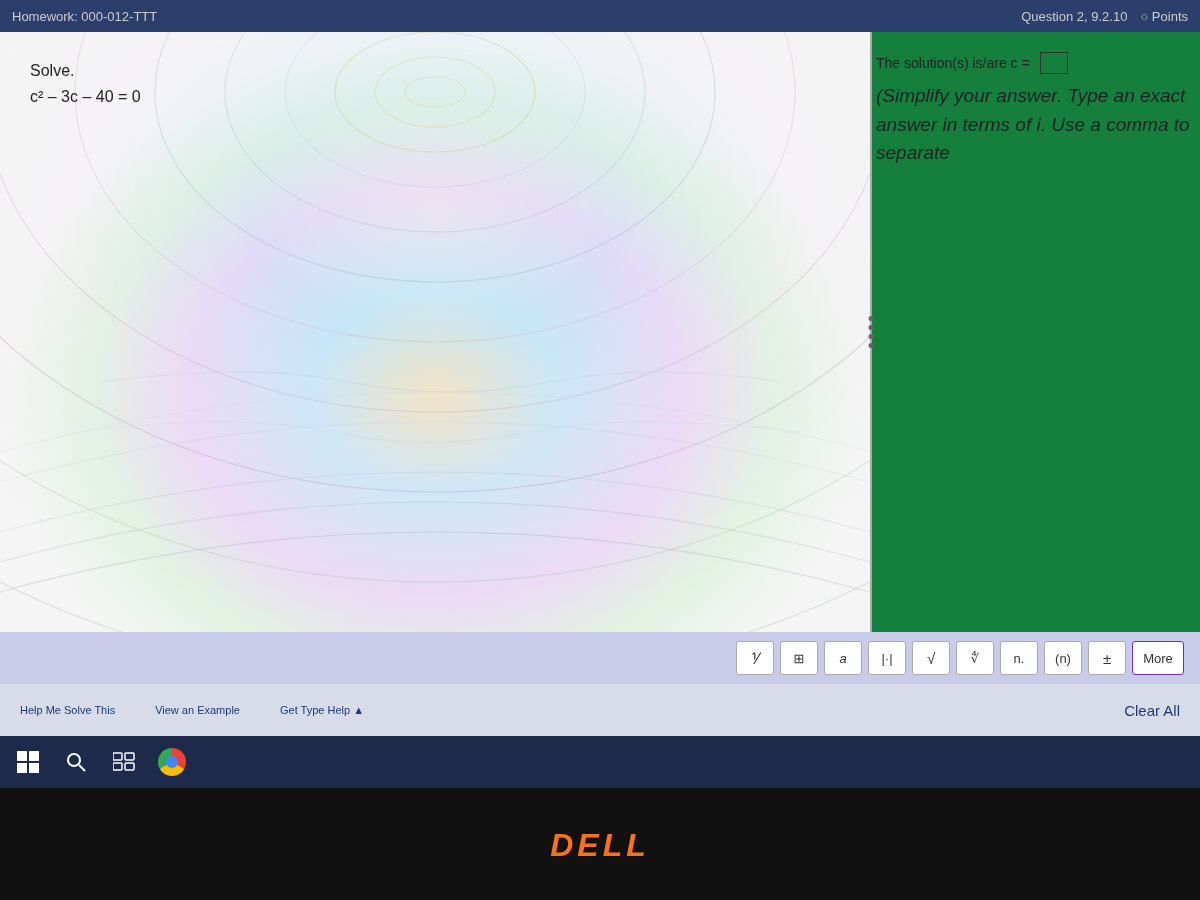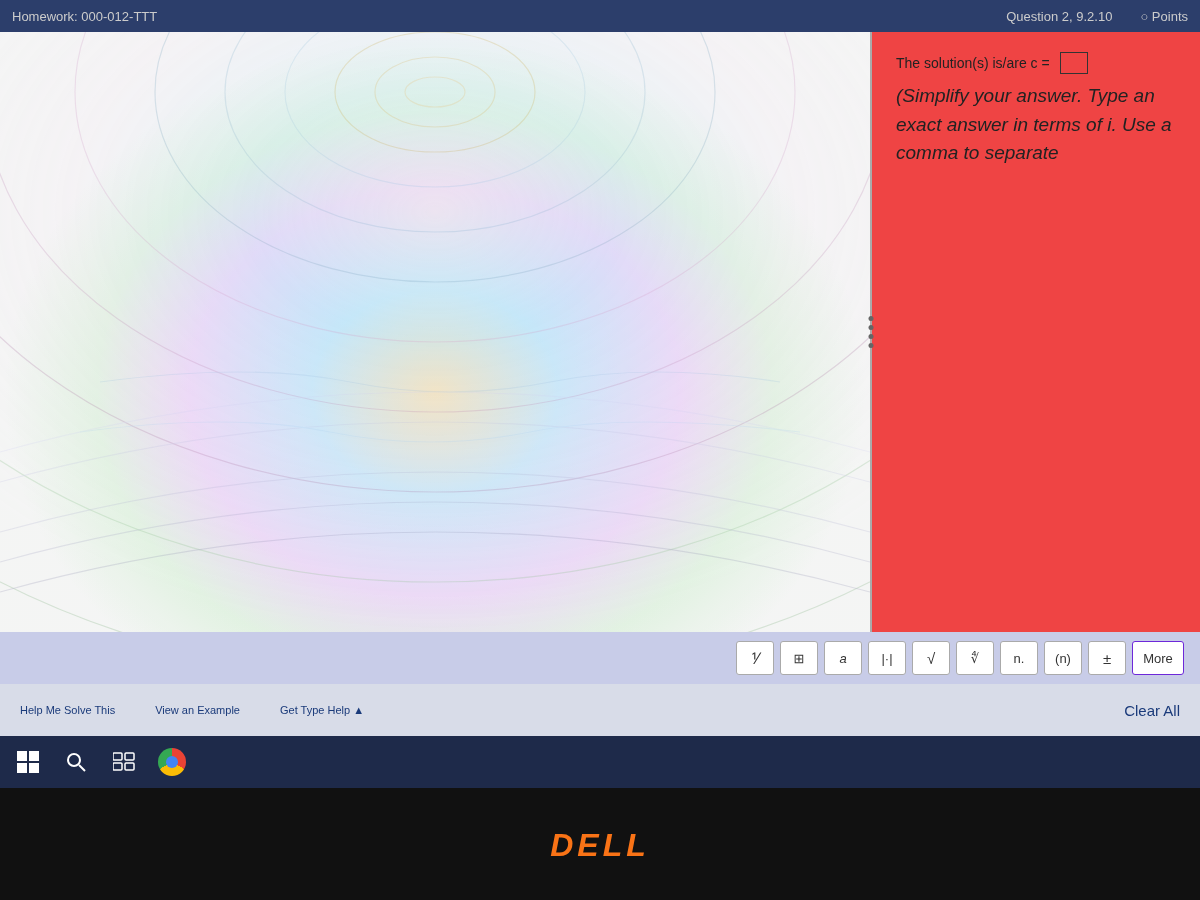--- a/index.html
+++ b/index.html
@@ -25,21 +25,21 @@
 
     #top-bar-left {
       color: #ccc;
       font-size: 13px;
     }
 
     #top-bar-right {
       color: #ccc;
       font-size: 13px;
       display: flex;
-      gap: 28px;
+      gap: 13px;
     }
 
     
     #main-area {
       width: 100%;
       height: 600px;
       background: #f5f5f5;
       display: flex;
       position: relative;
     }
@@ -107,22 +107,22 @@
     .dot {
       width: 5px;
       height: 5px;
       background: #666;
       border-radius: 50%;
     }
 
     
     #right-panel {
       flex: 1;
-      background: #ef4444;
-      padding: 20px 24px;
+      background: #15803d;
+      padding: 20px 4px;
     }
 
     #solution-line {
       font-size: 14px;
       color: #222;
       margin-bottom: 8px;
       display: flex;
       align-items: center;
       gap: 6px;
     }
@@ -323,20 +323,24 @@
         <path d="M 0 530 Q 435 410 870 530" stroke="#a0a0c0"></path>
         <path d="M 0 560 Q 435 440 870 560" stroke="#9090b0"></path>
         <path d="M 0 450 Q 435 330 870 450" stroke="#c0c0e0"></path>
         <path d="M 0 420 Q 435 300 870 420" stroke="#d0d0f0"></path>
 
         <path d="M 100 350 Q 250 330 350 350 Q 450 370 550 350 Q 650 330 780 350" stroke="#a0c0e0"></path>
         <path d="M 80 400 Q 230 380 330 400 Q 430 420 530 400 Q 630 380 800 400" stroke="#b0d0f0"></path>
       </g>
     </svg>
 
+    <div id="problem-text">
+      <span id="solve-label">Solve.</span>
+      <div id="equation">c² – 3c – 40 = 0</div>
+    </div>
   </div>
 
   <div id="divider">
     <div id="divider-dots">
       <div class="dot"></div>
       <div class="dot"></div>
       <div class="dot"></div>
       <div class="dot"></div>
     </div>
   </div>

